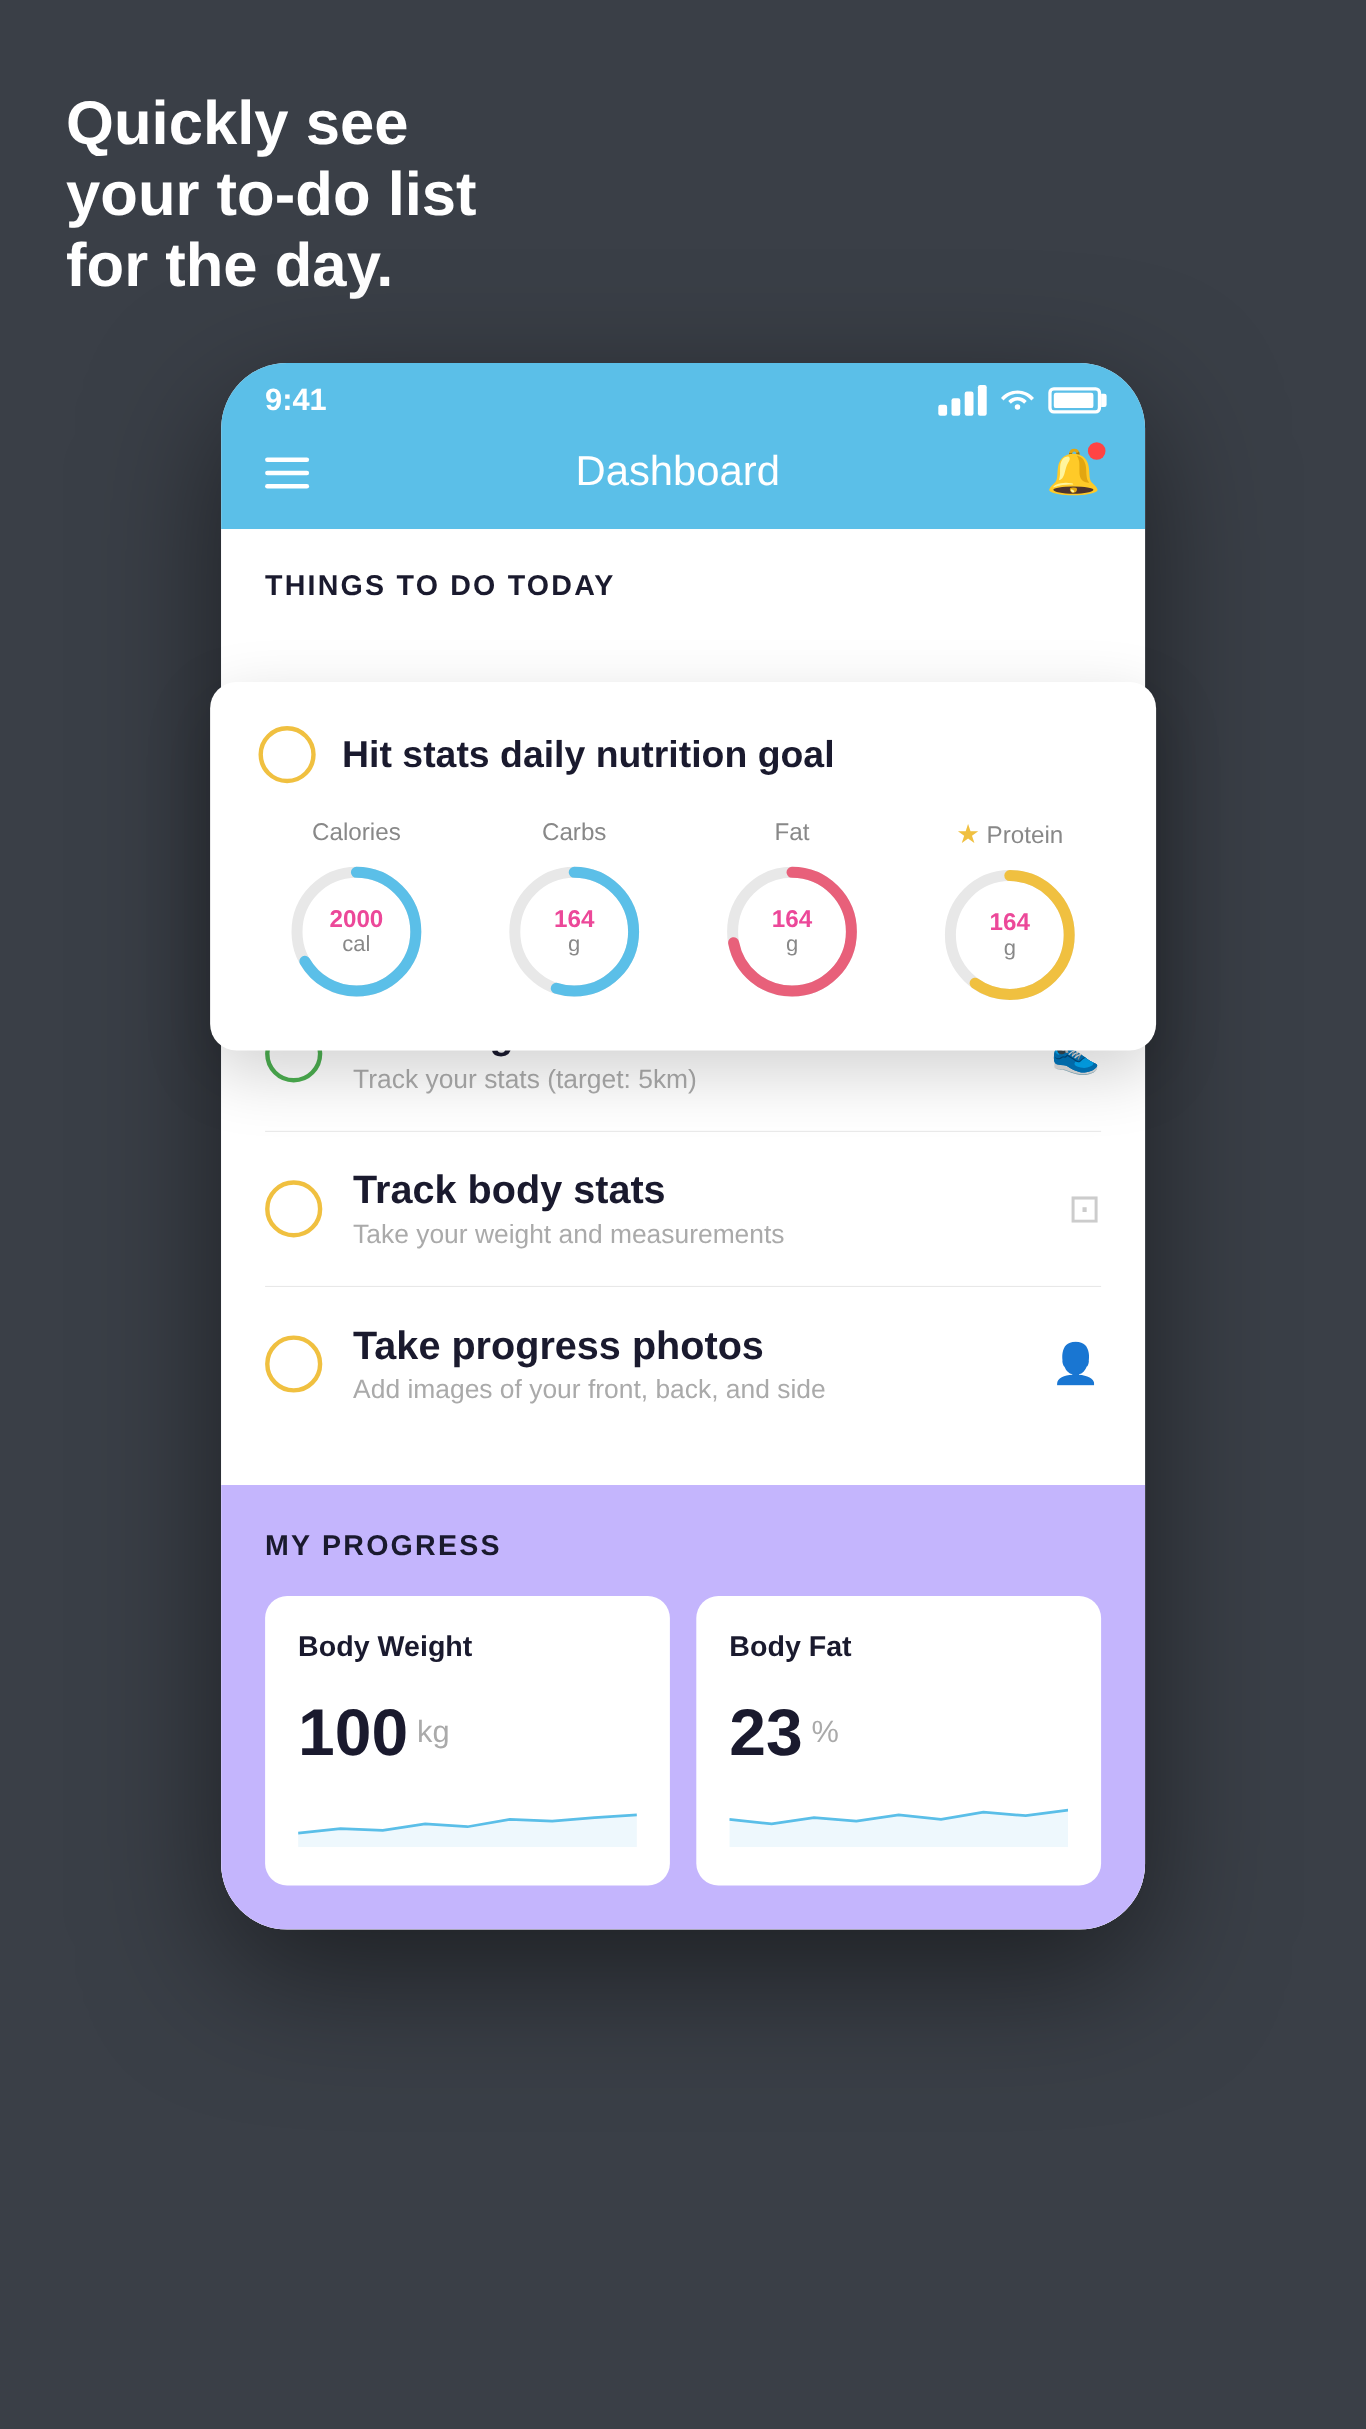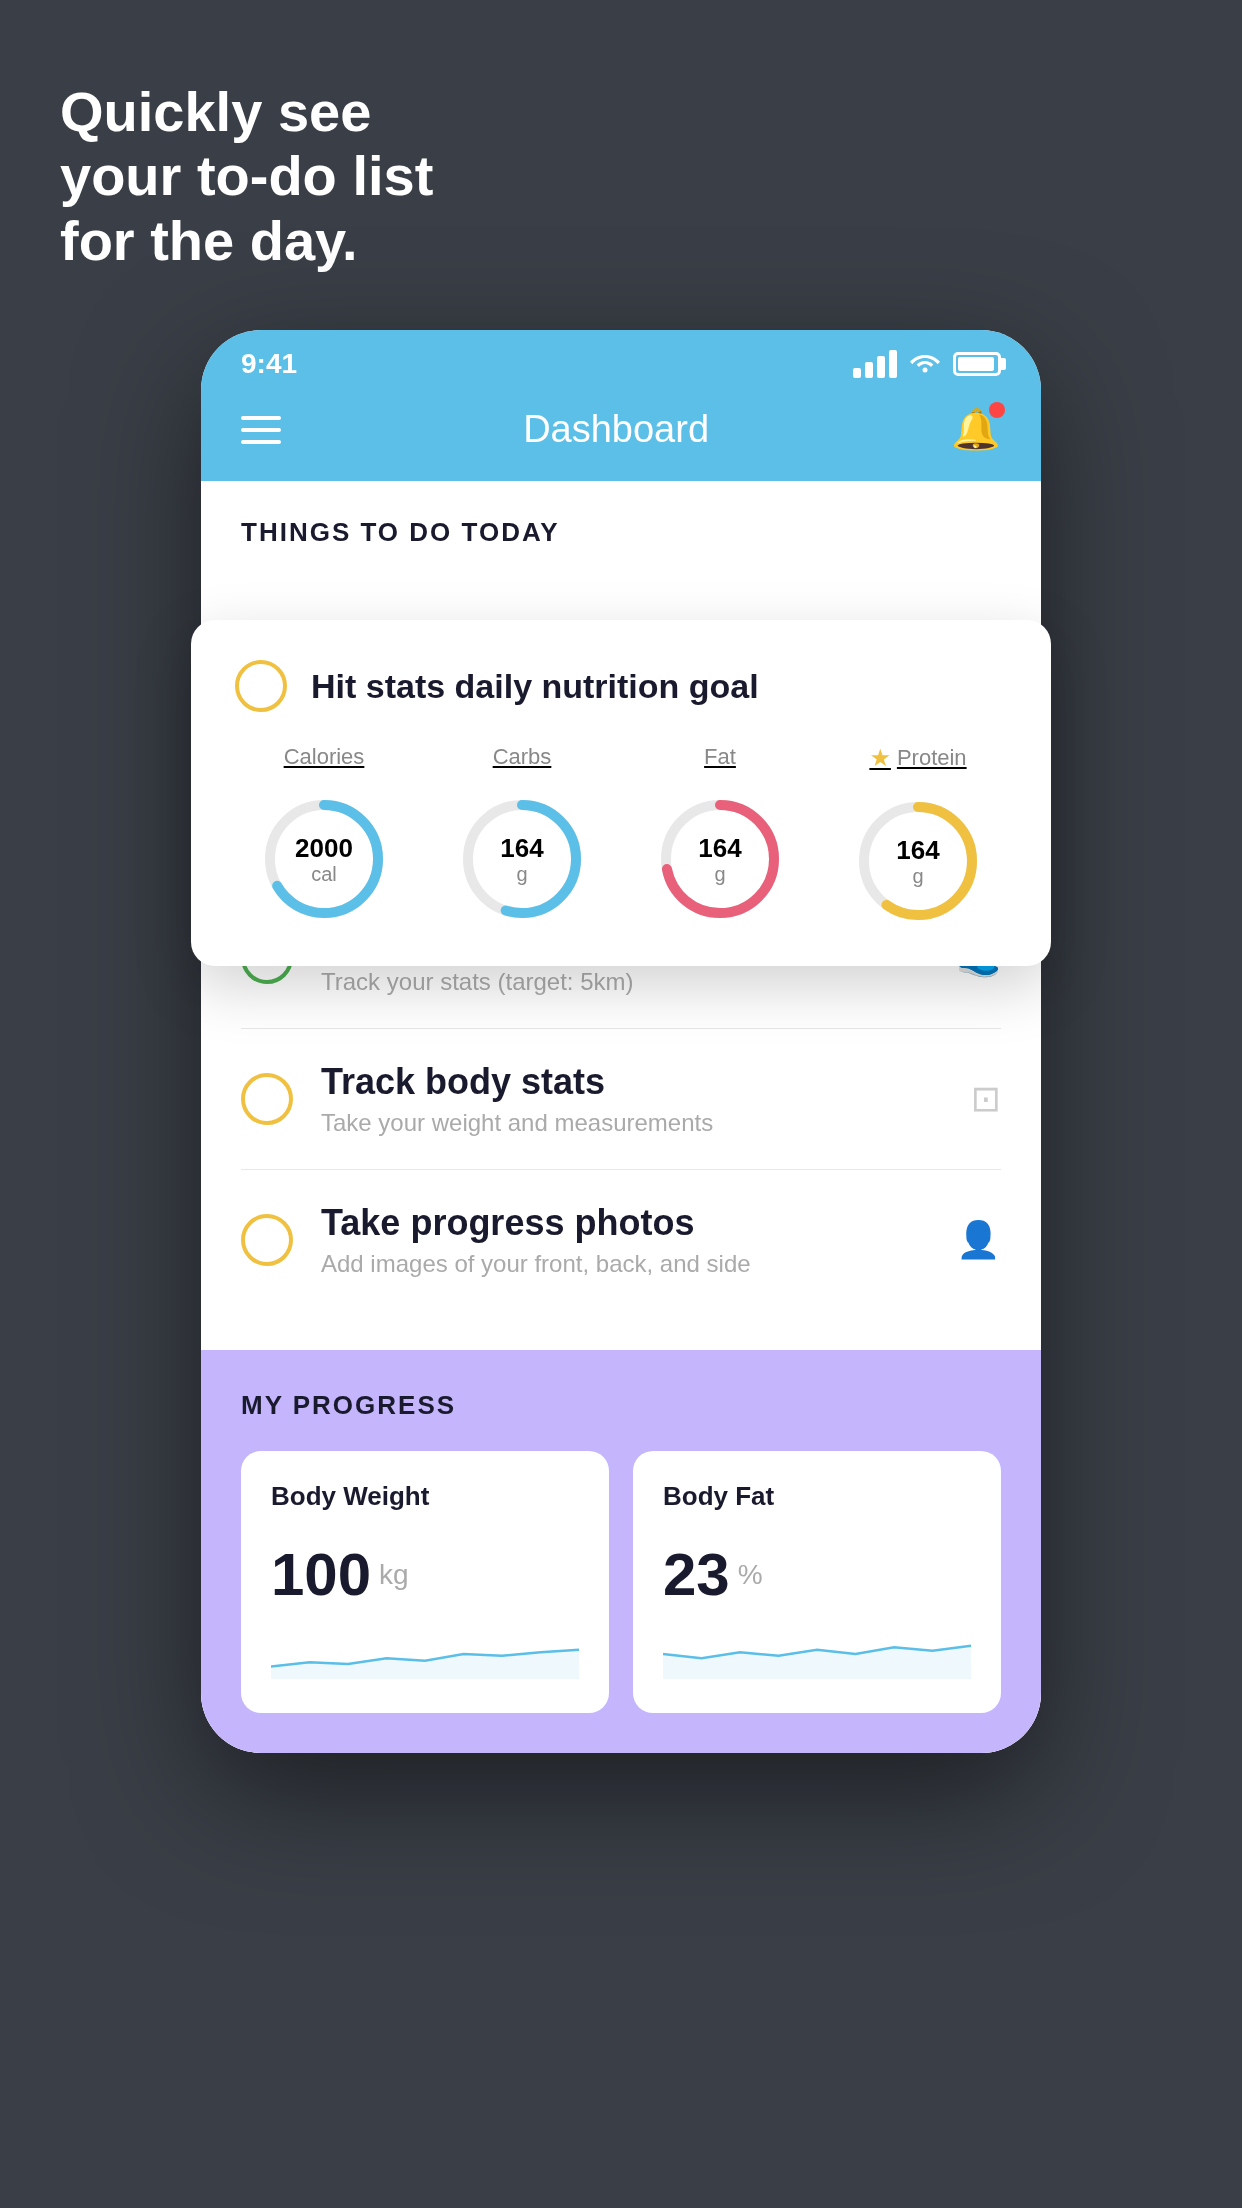--- a/index.html
+++ b/index.html
@@ -152,23 +152,22 @@
 
     .nutrition-grid {
       display: flex;
       justify-content: space-between;
       gap: 20px;
     }
     .nutrition-item {
       display: flex;
       flex-direction: column;
       align-items: center;
-      gap: 24px;
+      gap: 12px;
       flex: 1;
-      text-decoration: underline;
     }
     .nutrition-label {
       font-size: 22px;
       color: #888;
       font-weight: 400;
     }
     .nutrition-label.starred {
       display: flex;
       align-items: center;
       gap: 6px;
@@ -184,23 +183,23 @@
       transform: rotate(-90deg);
     }
     .donut-center {
       position: absolute;
       top: 50%; left: 50%;
       transform: translate(-50%, -50%);
       text-align: center;
       line-height: 1.1;
     }
     .donut-value {
-      font-size: 26px;
+      font-size: 22px;
       font-weight: 700;
-      color: #000000;
+      color: #ec4899;
       display: block;
     }
     .donut-unit {
       font-size: 20px;
       color: #888;
       display: block;
     }
 
     
     .todo-list {

